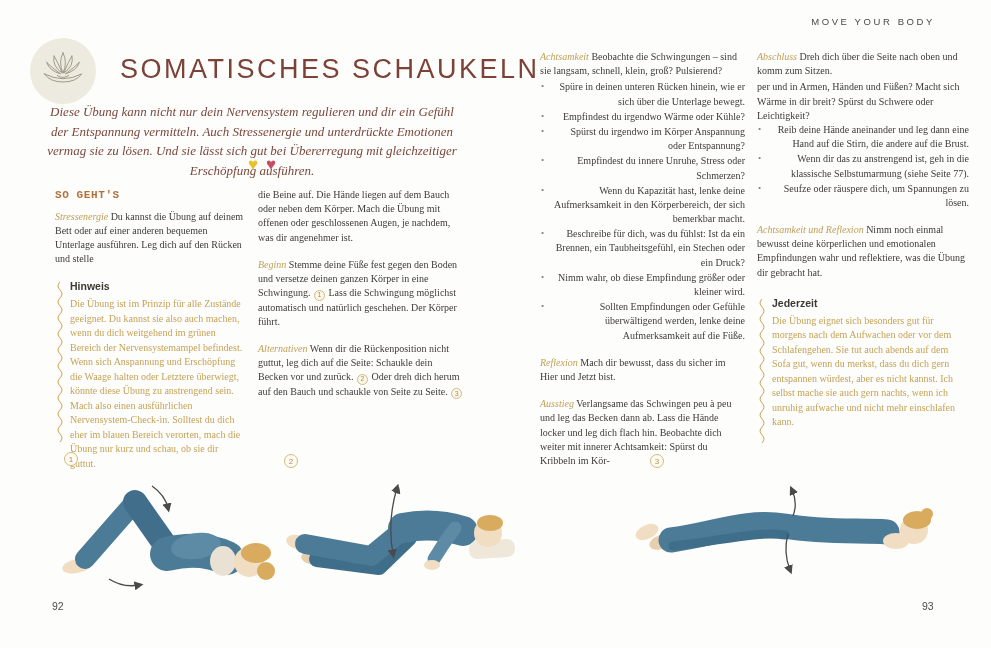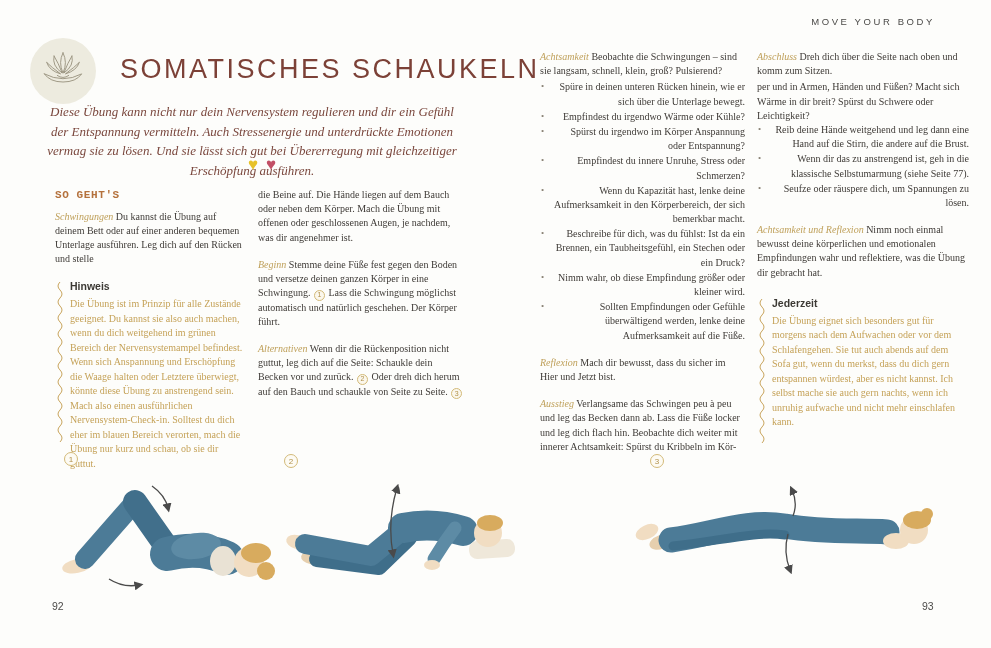--- a/index.html
+++ b/index.html
@@ -121,21 +121,21 @@
 
 <h1 class="abs page-title">SOMATISCHES SCHAUKELN</h1>
 <p class="abs intro">Diese Übung kann nicht nur dein Nervensystem regulieren und dir ein Gefühl der Entspannung vermitteln. Auch Stressenergie und unterdrückte Emotionen vermag sie zu lösen. Und sie lässt sich gut bei Übererregung mit gleichzeitiger Erschöpfung ausführen.</p>
 <div class="abs hearts">
   <span class="heart" style="color:#e7c229">♥</span>
   <span class="heart" style="color:#c24f66">♥</span>
 </div>
 
 <div class="abs col col-1">
   <div class="sec-heading">SO GEHT'S</div>
-  <p><span class="lead">Schwingungen</span> <span>Du kannst die Übung auf deinem Bett oder auf einer anderen bequemen Unterlage ausführen. Leg dich auf den Rücken und stelle</span></p>
+  <p><span class="lead">Stressenergie</span> <span>Du kannst die Übung auf deinem Bett oder auf einer anderen bequemen Unterlage ausführen. Leg dich auf den Rücken und stelle</span></p>
   <div class="note-box" style="margin-top:12px">
     <svg class="note-wave" width="8" height="160">
       <path d="M5 0 q-4 4 0 8 q4 4 0 8 q-4 4 0 8 q4 4 0 8 q-4 4 0 8 q4 4 0 8 q-4 4 0 8 q4 4 0 8 q-4 4 0 8 q4 4 0 8 q-4 4 0 8 q4 4 0 8 q-4 4 0 8 q4 4 0 8 q-4 4 0 8 q4 4 0 8 q-4 4 0 8 q4 4 0 8 q-4 4 0 8 q4 4 0 8" fill="none" stroke="#c9a55e" stroke-width="1"></path>
     </svg>
     <div class="note-title">Hinweis</div>
     <div class="note-text">Die Übung ist im Prinzip für alle Zustände geeignet. Du kannst sie also auch machen, wenn du dich weitgehend im grünen Bereich der Nervensystemampel befindest. Wenn sich Anspannung und Erschöpfung die Waage halten oder Letztere überwiegt, könnte diese Übung zu anstrengend sein. Mach also einen ausführlichen Nervensystem-Check-in. Solltest du dich eher im blauen Bereich verorten, mach die Übung nur kurz und schau, ob sie dir guttut.</div>
   </div>
 </div>
 
 <div class="abs col col-2">
@@ -150,28 +150,28 @@
     <li>Spüre in deinen unteren Rücken hinein, wie er sich über die Unterlage bewegt.</li>
     <li>Empfindest du irgendwo Wärme oder Kühle?</li>
     <li>Spürst du irgendwo im Körper Anspannung oder Entspannung?</li>
     <li>Empfindest du innere Unruhe, Stress oder Schmerzen?</li>
     <li>Wenn du Kapazität hast, lenke deine Aufmerksamkeit in den Körperbereich, der sich bemerkbar macht.</li>
     <li>Beschreibe für dich, was du fühlst: Ist da ein Brennen, ein Taubheitsgefühl, ein Stechen oder ein Druck?</li>
     <li>Nimm wahr, ob diese Empfindung größer oder kleiner wird.</li>
     <li>Sollten Empfindungen oder Gefühle überwältigend werden, lenke deine Aufmerksamkeit auf die Füße.</li>
   </ul>
   <p><span class="lead">Reflexion</span> <span>Mach dir bewusst, dass du sicher im Hier und Jetzt bist.</span></p>
-  <p><span class="lead">Ausstieg</span> <span>Verlangsame das Schwingen peu à peu und leg das Becken dann ab. Lass die Füße locker und leg dich flach hin. Beobachte dich weiter mit innerer Achtsamkeit: Spürst du Kribbeln im Kör-</span></p>
+  <p><span class="lead">Ausstieg</span> <span>Verlangsame das Schwingen peu à peu und leg das Becken dann ab. Lass die Hände locker und leg dich flach hin. Beobachte dich weiter mit innerer Achtsamkeit: Spürst du Kribbeln im Kör-</span></p>
 </div>
 
 <div class="abs col col-4">
   <p style="margin-bottom:2px"><span class="lead">Abschluss</span> <span>Dreh dich über die Seite nach oben und komm zum Sitzen.</span></p>
   <p style="margin-bottom:0">per und in Armen, Händen und Füßen? Macht sich Wärme in dir breit? Spürst du Schwere oder Leichtigkeit?</p>
   <ul class="dots">
-    <li>Reib deine Hände weitgehend und leg dann eine Hand auf die Stirn, die andere auf die Brust.</li>
+    <li>Reib deine Hände aneinander und leg dann eine Hand auf die Stirn, die andere auf die Brust.</li>
     <li>Wenn dir das zu anstrengend ist, geh in die klassische Selbstumarmung (siehe Seite 77).</li>
     <li>Seufze oder räuspere dich, um Spannungen zu lösen.</li>
   </ul>
   <p><span class="lead">Achtsamkeit und Reflexion</span> <span>Nimm noch einmal bewusst deine körperlichen und emotionalen Empfindungen wahr und reflektiere, was die Übung dir gebracht hat.</span></p>
   <div class="note-box" style="margin-top:16px">
     <svg class="note-wave" width="8" height="144">
       <path d="M5 0 q-4 4 0 8 q4 4 0 8 q-4 4 0 8 q4 4 0 8 q-4 4 0 8 q4 4 0 8 q-4 4 0 8 q4 4 0 8 q-4 4 0 8 q4 4 0 8 q-4 4 0 8 q4 4 0 8 q-4 4 0 8 q4 4 0 8 q-4 4 0 8 q4 4 0 8 q-4 4 0 8 q4 4 0 8" fill="none" stroke="#c9a55e" stroke-width="1"></path>
     </svg>
     <div class="note-title">Jederzeit</div>
     <div class="note-text">Die Übung eignet sich besonders gut für morgens nach dem Aufwachen oder vor dem Schlafengehen. Sie tut auch abends auf dem Sofa gut, wenn du merkst, dass du dich gern entspannen würdest, aber es nicht kannst. Ich selbst mache sie auch gern nachts, wenn ich unruhig aufwache und nicht mehr einschlafen kann.</div>

